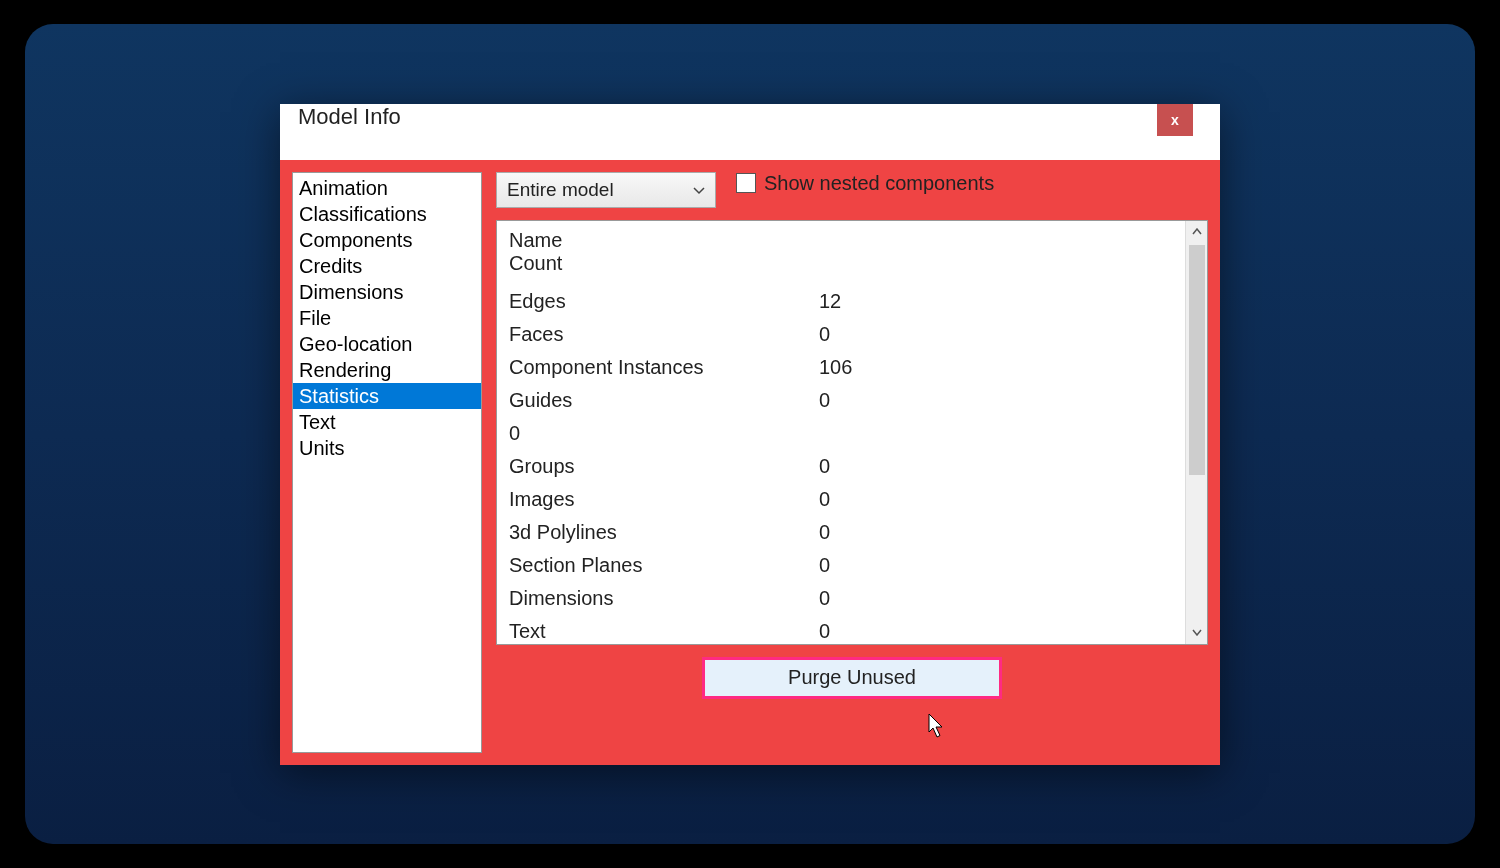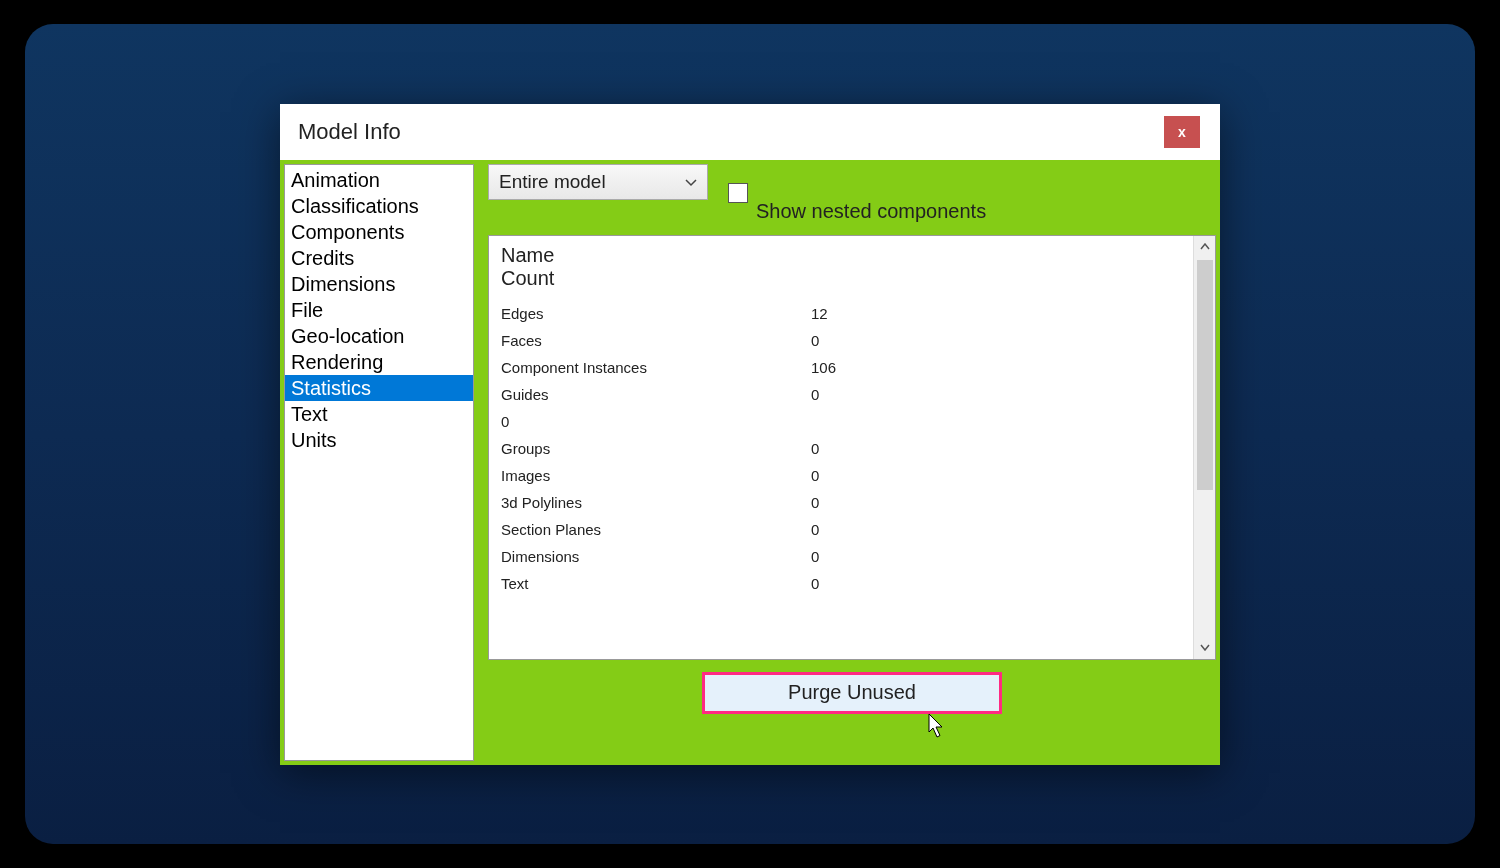--- a/index.html
+++ b/index.html
@@ -25,44 +25,44 @@
     .dialog {
       width: 940px;
       background: #fff;
       box-shadow: 0 8px 40px rgba(0,0,0,0.5);
       position: relative;
     }
     .titlebar {
       height: 56px;
       background: #fff;
       display: flex;
-      align-items: center;
+      align-items: flex-start;
       justify-content: space-between;
-      padding: 0 8px 0 18px;
+      padding: 0 15px 0 18px;
     }
     .titlebar-text {
       font-size: 22px;
       color: #222;
     }
     .close-btn {
       width: 36px;
       height: 32px;
       background: #c75050;
       color: #fff;
       display: flex;
       align-items: center;
       justify-content: center;
       font-size: 14px;
       font-weight: bold;
       margin-right: 12px;
       cursor: pointer;
     }
     .dialog-body {
-      background: #84cc16;
-      padding: 4px;
+      background: #ef4444;
+      padding: 12px;
       display: flex;
       gap: 14px;
       min-height: 605px;
     }
     .sidebar-list {
       width: 190px;
       background: #fff;
       border: 1px solid #999;
       padding: 2px 0;
       overflow: hidden;
@@ -115,21 +115,20 @@
     .checkbox {
       width: 20px;
       height: 20px;
       border: 1px solid #555;
       background: #fff;
       cursor: pointer;
     }
     .checkbox-label {
       font-size: 20px;
       color: #222;
-      margin-top: 36px;
     }
     .table-container {
       border: 1px solid #999;
       background: #fff;
       display: flex;
       height: 425px;
     }
     .table-content {
       flex: 1;
       padding: 8px 12px 0 12px;
@@ -144,21 +143,21 @@
       font-size: 20px;
       color: #222;
     }
     .th-name { width: 310px; }
     .th-count { flex: 1; }
     .table-row {
       display: flex;
       padding: 5px 0;
     }
     .td {
-      font-size: 15px;
+      font-size: 20px;
       color: #222;
     }
     .td-name { width: 310px; }
     .td-count { flex: 1; }
     .vscroll {
       width: 22px;
       background: #f0f0f0;
       border-left: 1px solid #ddd;
       position: relative;
       cursor: pointer;

